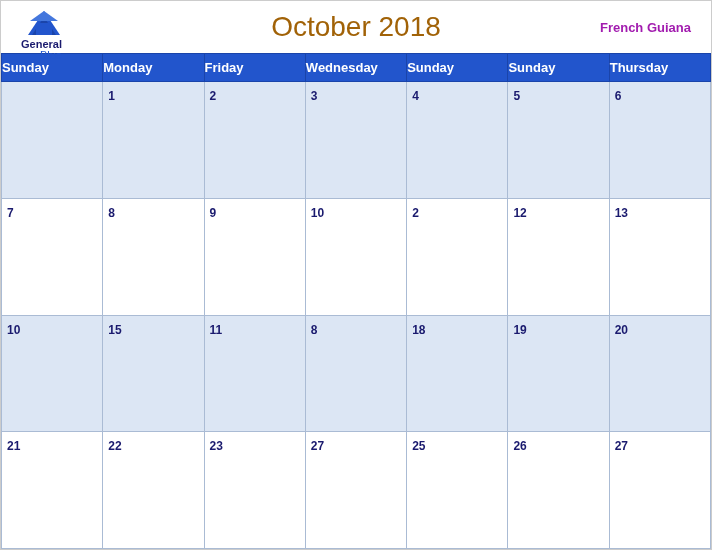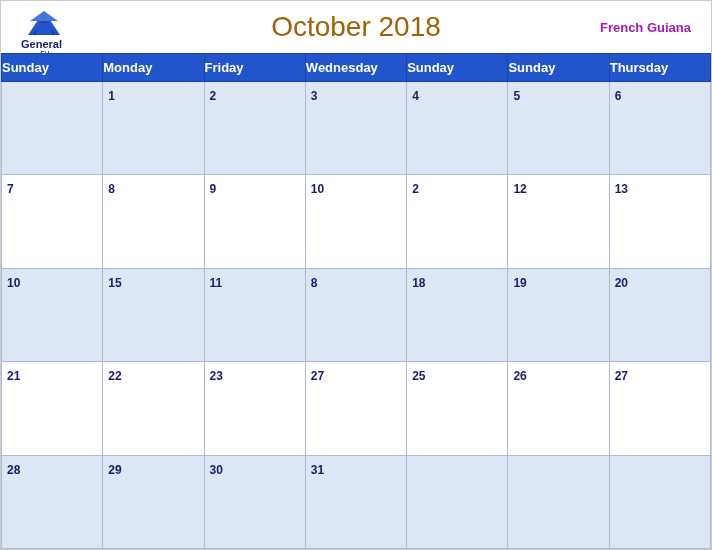--- a/index.html
+++ b/index.html
@@ -157,24 +157,15 @@
         </tr>
         <tr class="row-white">
           <td><span class="day-number">21</span></td>
           <td><span class="day-number">22</span></td>
           <td><span class="day-number">23</span></td>
           <td><span class="day-number">27</span></td>
           <td><span class="day-number">25</span></td>
           <td><span class="day-number">26</span></td>
           <td><span class="day-number">27</span></td>
         </tr>
-        <tr class="row-blue">
-          <td><span class="day-number">28</span></td>
-          <td><span class="day-number">29</span></td>
-          <td><span class="day-number">30</span></td>
-          <td><span class="day-number">31</span></td>
-          <td></td>
-          <td></td>
-          <td></td>
-        </tr>
       </tbody>
   </table>
 </div>
 
 </body></html>

